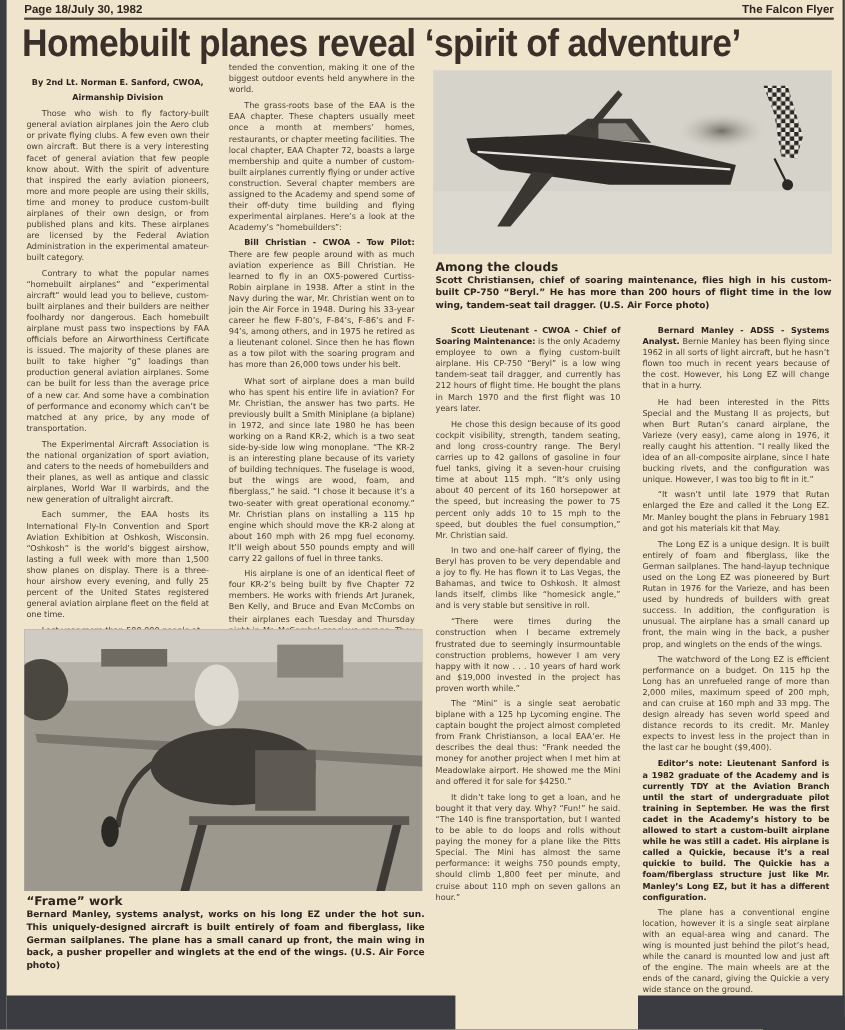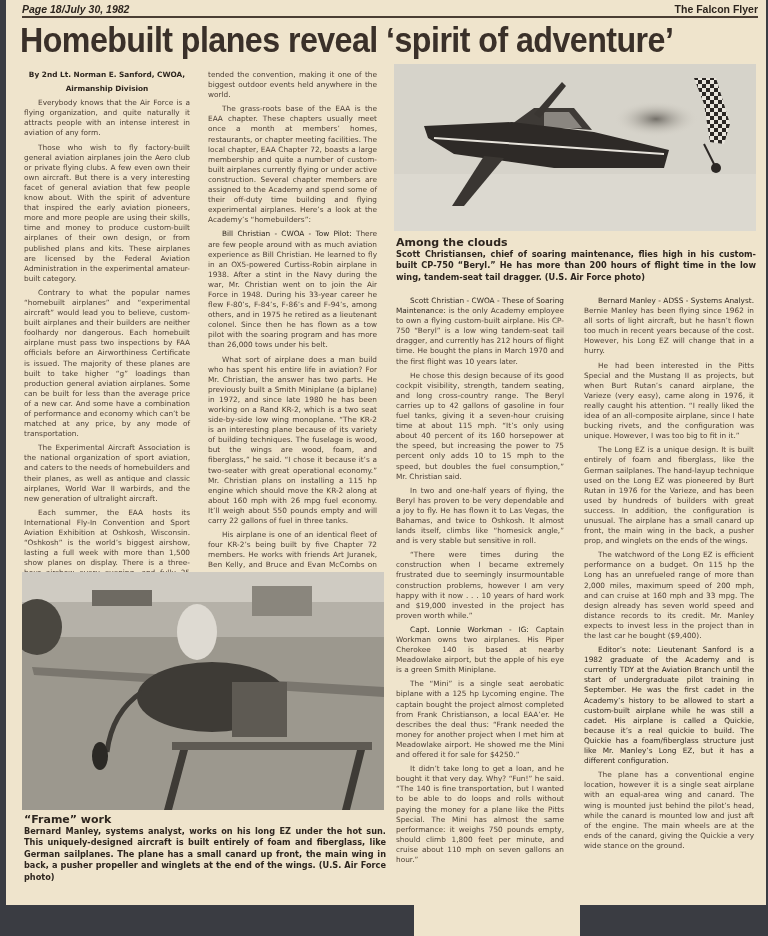--- a/index.html
+++ b/index.html
@@ -1,28 +1,28 @@
 <!DOCTYPE html>
 <html><head>
 <meta charset="utf-8">
 <style>
   html,body{margin:0;padding:0;}
   body{width:768px;height:936px;background:#3a3c42;position:relative;overflow:hidden;font-family:"Liberation Serif",serif;color:#3b3128;}
   .paper{position:absolute;left:6px;top:0;width:760px;height:936px;background:#efe4cc;}
   .clip-cut-right{position:absolute;left:580px;top:905px;width:188px;height:31px;background:#3a3c42;}
   .clip-cut-left{position:absolute;left:6px;top:905px;width:408px;height:31px;background:#3a3c42;}
   .masthead{position:absolute;left:22px;top:2px;width:736px;height:14px;border-bottom:2px solid #4a3e33;font-family:"Liberation Sans",sans-serif;font-weight:bold;font-size:10.5px;color:#2e261f;}
-  .masthead .left{position:absolute;left:0;top:1px;font-style:italic;}
+  .masthead .left{position:absolute;left:0;top:1px;}
   .masthead .right{position:absolute;right:0;top:1px;text-align:right;}
   .headline{position:absolute;left:20px;top:20px;width:740px;font-family:"Liberation Sans",sans-serif;font-weight:bold;font-size:35px;letter-spacing:-0.6px;color:#3a3029;white-space:nowrap;transform:scaleX(0.92);transform-origin:left top;}
   .col{position:absolute;font-family:"DejaVu Sans",sans-serif;font-size:7.35px;line-height:10.1px;text-align:justify;color:#4a3d33;}
   .col p{margin:4px;text-indent:14px;}
   .col p.noind{text-indent:0;}
   .byline{font-weight:bold;text-align:center;text-indent:0 !important;color:#2e261f;}
-  .b{font-weight:normal;color:#2e261f;}
+  .b{font-weight:bold;color:#2e261f;}
   .photo{position:absolute;overflow:hidden;}
   .cap-title{position:absolute;font-family:"DejaVu Sans",sans-serif;font-weight:bold;font-size:11px;color:#2e261f;}
   .cap-body{position:absolute;font-family:"DejaVu Sans",sans-serif;font-weight:bold;font-size:8.2px;line-height:11.4px;color:#2e261f;text-align:justify;}
 </style>
 </head>
 <body>
 
 <div class="paper"></div>
 <div class="clip-cut-left"></div>
 <div class="clip-cut-right"></div>
@@ -30,29 +30,28 @@
 <div class="masthead">
   <span class="left">Page 18/July 30, 1982</span>
   <span class="right">The Falcon Flyer</span>
 </div>
 
 <div class="headline">Homebuilt planes reveal ‘spirit of adventure’</div>
 
 <div class="col" style="left:20px;top:66px;width:174px;">
   <p class="byline">By 2nd Lt. Norman E. Sanford, CWOA,</p>
   <p class="byline">Airmanship Division</p>
-  <p>Everybody knows that the Air Force is a flying organization, and quite naturally it attracts people with an intense interest in aviation of any form.</p>
   <p>Those who wish to fly factory-built general aviation airplanes join the Aero club or private flying clubs. A few even own their own aircraft. But there is a very interesting facet of general aviation that few people know about. With the spirit of adventure that inspired the early aviation pioneers, more and more people are using their skills, time and money to produce custom-built airplanes of their own design, or from published plans and kits. These airplanes are licensed by the Federal Aviation Administration in the experimental amateur-built category.</p>
   <p>Contrary to what the popular names “homebuilt airplanes” and “experimental aircraft” would lead you to believe, custom-built airplanes and their builders are neither foolhardy nor dangerous. Each homebuilt airplane must pass two inspections by FAA officials before an Airworthiness Certificate is issued. The majority of these planes are built to take higher “g” loadings than production general aviation airplanes. Some can be built for less than the average price of a new car. And some have a combination of performance and economy which can’t be matched at any price, by any mode of transportation.</p>
   <p>The Experimental Aircraft Association is the national organization of sport aviation, and caters to the needs of homebuilders and their planes, as well as antique and classic airplanes, World War II warbirds, and the new generation of ultralight aircraft.</p>
   <p>Each summer, the EAA hosts its International Fly-In Convention and Sport Aviation Exhibition at Oshkosh, Wisconsin. “Oshkosh” is the world’s biggest airshow, lasting a full week with more than 1,500 show planes on display. There is a three-hour airshow every evening, and fully 25 percent of the United States registered general aviation airplane fleet on the field at one time.</p>
   <p>Last year more than 500,000 people at-</p>
 </div>
 
-<div class="col" style="left:204px;top:66px;width:177px;">
+<div class="col" style="left:204px;top:53px;width:177px;">
   <p class="noind">tended the convention, making it one of the biggest outdoor events held anywhere in the world.</p>
   <p>The grass-roots base of the EAA is the EAA chapter. These chapters usually meet once a month at members’ homes, restaurants, or chapter meeting facilities. The local chapter, EAA Chapter 72, boasts a large membership and quite a number of custom-built airplanes currently flying or under active construction. Several chapter members are assigned to the Academy and spend some of their off-duty time building and flying experimental airplanes. Here’s a look at the Academy’s “homebuilders”:</p>
   <p><span class="b">Bill Christian - CWOA - Tow Pilot:</span><span> There are few people around with as much aviation experience as Bill Christian. He learned to fly in an OX5-powered Curtiss-Robin airplane in 1938. After a stint in the Navy during the war, Mr. Christian went on to join the Air Force in 1948. During his 33-year career he flew F-80’s, F-84’s, F-86’s and F-94’s, among others, and in 1975 he retired as a lieutenant colonel. Since then he has flown as a tow pilot with the soaring program and has more than 26,000 tows under his belt.</span></p>
   <p>What sort of airplane does a man build who has spent his entire life in aviation? For Mr. Christian, the answer has two parts. He previously built a Smith Miniplane (a biplane) in 1972, and since late 1980 he has been working on a Rand KR-2, which is a two seat side-by-side low wing monoplane. “The KR-2 is an interesting plane because of its variety of building techniques. The fuselage is wood, but the wings are wood, foam, and fiberglass,” he said. “I chose it because it’s a two-seater with great operational economy.” Mr. Christian plans on installing a 115 hp engine which should move the KR-2 along at about 160 mph with 26 mpg fuel economy. It’ll weigh about 550 pounds empty and will carry 22 gallons of fuel in three tanks.</p>
   <p>His airplane is one of an identical fleet of four KR-2’s being built by five Chapter 72 members. He works with friends Art Juranek, Ben Kelly, and Bruce and Evan McCombs on their airplanes each Tuesday and Thursday night in Mr. McCombs’ spacious garage. They have the skills and tools necessary to build almost every</p>
 </div>
 
 <div class="photo" style="left:394px;top:64px;width:362px;height:167px;background:#d4d0c6;">
   <svg width="362" height="167" viewBox="0 0 362 167">
     <defs>
@@ -82,32 +81,32 @@
 
     <path d="M300 14 L322 14 L336 60 L330 80 L316 78 L310 40 Z" fill="url(#chk)"></path>
     <line x1="310" y1="80" x2="320" y2="100" stroke="#2b2724" stroke-width="2"></line>
     <circle cx="322" cy="104" r="5" fill="#2b2724"></circle>
   </svg>
 </div>
 <div class="cap-title" style="left:396px;top:236px;">Among the clouds</div>
 <div class="cap-body" style="left:396px;top:249px;width:360px;">Scott Christiansen, chief of soaring maintenance, flies high in his custom-built CP-750 “Beryl.” He has more than 200 hours of flight time in the low wing, tandem-seat tail dragger. (U.S. Air Force photo)</div>
 
 <div class="col" style="left:392px;top:292px;width:176px;">
-  <p><span class="b">Scott Christian - CWOA - These of Soaring Maintenance:</span><span> is the only Academy employee to own a flying custom-built airplane. His CP-750 “Beryl” is a low wing tandem-seat tail dragger, and currently has 212 hours of flight time. He bought the plans in March 1970 and the first flight was 10 years later.</span></p>
+  <p><span class="b">Scott Lieutenant - CWOA - Chief of Soaring Maintenance:</span><span> is the only Academy employee to own a flying custom-built airplane. His CP-750 “Beryl” is a low wing tandem-seat tail dragger, and currently has 212 hours of flight time. He bought the plans in March 1970 and the first flight was 10 years later.</span></p>
   <p>He chose this design because of its good cockpit visibility, strength, tandem seating, and long cross-country range. The Beryl carries up to 42 gallons of gasoline in four fuel tanks, giving it a seven-hour cruising time at about 115 mph. “It’s only using about 40 percent of its 160 horsepower at the speed, but increasing the power to 75 percent only adds 10 to 15 mph to the speed, but doubles the fuel consumption,” Mr. Christian said.</p>
-  <p>In two and one-half years of flying, the Beryl has proven to be very dependable and a joy to fly. He has flown it to Las Vegas, the Bahamas, and twice to Oshkosh. It almost lands itself, climbs like “homesick angle,” and is very stable but sensitive in roll.</p>
+  <p>In two and one-half career of flying, the Beryl has proven to be very dependable and a joy to fly. He has flown it to Las Vegas, the Bahamas, and twice to Oshkosh. It almost lands itself, climbs like “homesick angle,” and is very stable but sensitive in roll.</p>
   <p>“There were times during the construction when I became extremely frustrated due to seemingly insurmountable construction problems, however I am very happy with it now . . . 10 years of hard work and $19,000 invested in the project has proven worth while.”</p>
-  <p><span class="b">Capt. Lonnie Workman - IG:</span><span> Captain Workman owns two airplanes. His Piper Cherokee 140 is based at nearby Meadowlake airport, but the apple of his eye is a green Smith Miniplane.</span></p>
   <p>The “Mini” is a single seat aerobatic biplane with a 125 hp Lycoming engine. The captain bought the project almost completed from Frank Christianson, a local EAA’er. He describes the deal thus: “Frank needed the money for another project when I met him at Meadowlake airport. He showed me the Mini and offered it for sale for $4250.”</p>
   <p>It didn’t take long to get a loan, and he bought it that very day. Why? “Fun!” he said. “The 140 is fine transportation, but I wanted to be able to do loops and rolls without paying the money for a plane like the Pitts Special. The Mini has almost the same performance: it weighs 750 pounds empty, should climb 1,800 feet per minute, and cruise about 110 mph on seven gallons an hour.”</p>
 </div>
 
 <div class="col" style="left:580px;top:292px;width:178px;">
   <p><span class="b">Bernard Manley - ADSS - Systems Analyst.</span><span> Bernie Manley has been flying since 1962 in all sorts of light aircraft, but he hasn’t flown too much in recent years because of the cost. However, his Long EZ will change that in a hurry.</span></p>
   <p>He had been interested in the Pitts Special and the Mustang II as projects, but when Burt Rutan’s canard airplane, the Varieze (very easy), came along in 1976, it really caught his attention. “I really liked the idea of an all-composite airplane, since I hate bucking rivets, and the configuration was unique. However, I was too big to fit in it.”</p>
+  <p>“It wasn’t until late 1979 that Rutan enlarged the Eze and called it the Long EZ. Mr. Manley bought the plans in February 1981 and got his materials kit that May.</p>
   <p>The Long EZ is a unique design. It is built entirely of foam and fiberglass, like the German sailplanes. The hand-layup technique used on the Long EZ was pioneered by Burt Rutan in 1976 for the Varieze, and has been used by hundreds of builders with great success. In addition, the configuration is unusual. The airplane has a small canard up front, the main wing in the back, a pusher prop, and winglets on the ends of the wings.</p>
   <p>The watchword of the Long EZ is efficient performance on a budget. On 115 hp the Long has an unrefueled range of more than 2,000 miles, maximum speed of 200 mph, and can cruise at 160 mph and 33 mpg. The design already has seven world speed and distance records to its credit. Mr. Manley expects to invest less in the project than in the last car he bought ($9,400).</p>
   <p class="b">Editor’s note: Lieutenant Sanford is a 1982 graduate of the Academy and is currently TDY at the Aviation Branch until the start of undergraduate pilot training in September. He was the first cadet in the Academy’s history to be allowed to start a custom-built airplane while he was still a cadet. His airplane is called a Quickie, because it’s a real quickie to build. The Quickie has a foam/fiberglass structure just like Mr. Manley’s Long EZ, but it has a different configuration.</p>
   <p>The plane has a conventional engine location, however it is a single seat airplane with an equal-area wing and canard. The wing is mounted just behind the pilot’s head, while the canard is mounted low and just aft of the engine. The main wheels are at the ends of the canard, giving the Quickie a very wide stance on the ground.</p>
 </div>
 
 <div class="photo" style="left:22px;top:572px;width:362px;height:238px;background:#a9a59c;">
   <svg width="362" height="238" viewBox="0 0 362 238">
     <rect width="362" height="40" fill="#cfcbc2"></rect>
     <rect y="30" width="362" height="40" fill="#b5b1a8"></rect>

